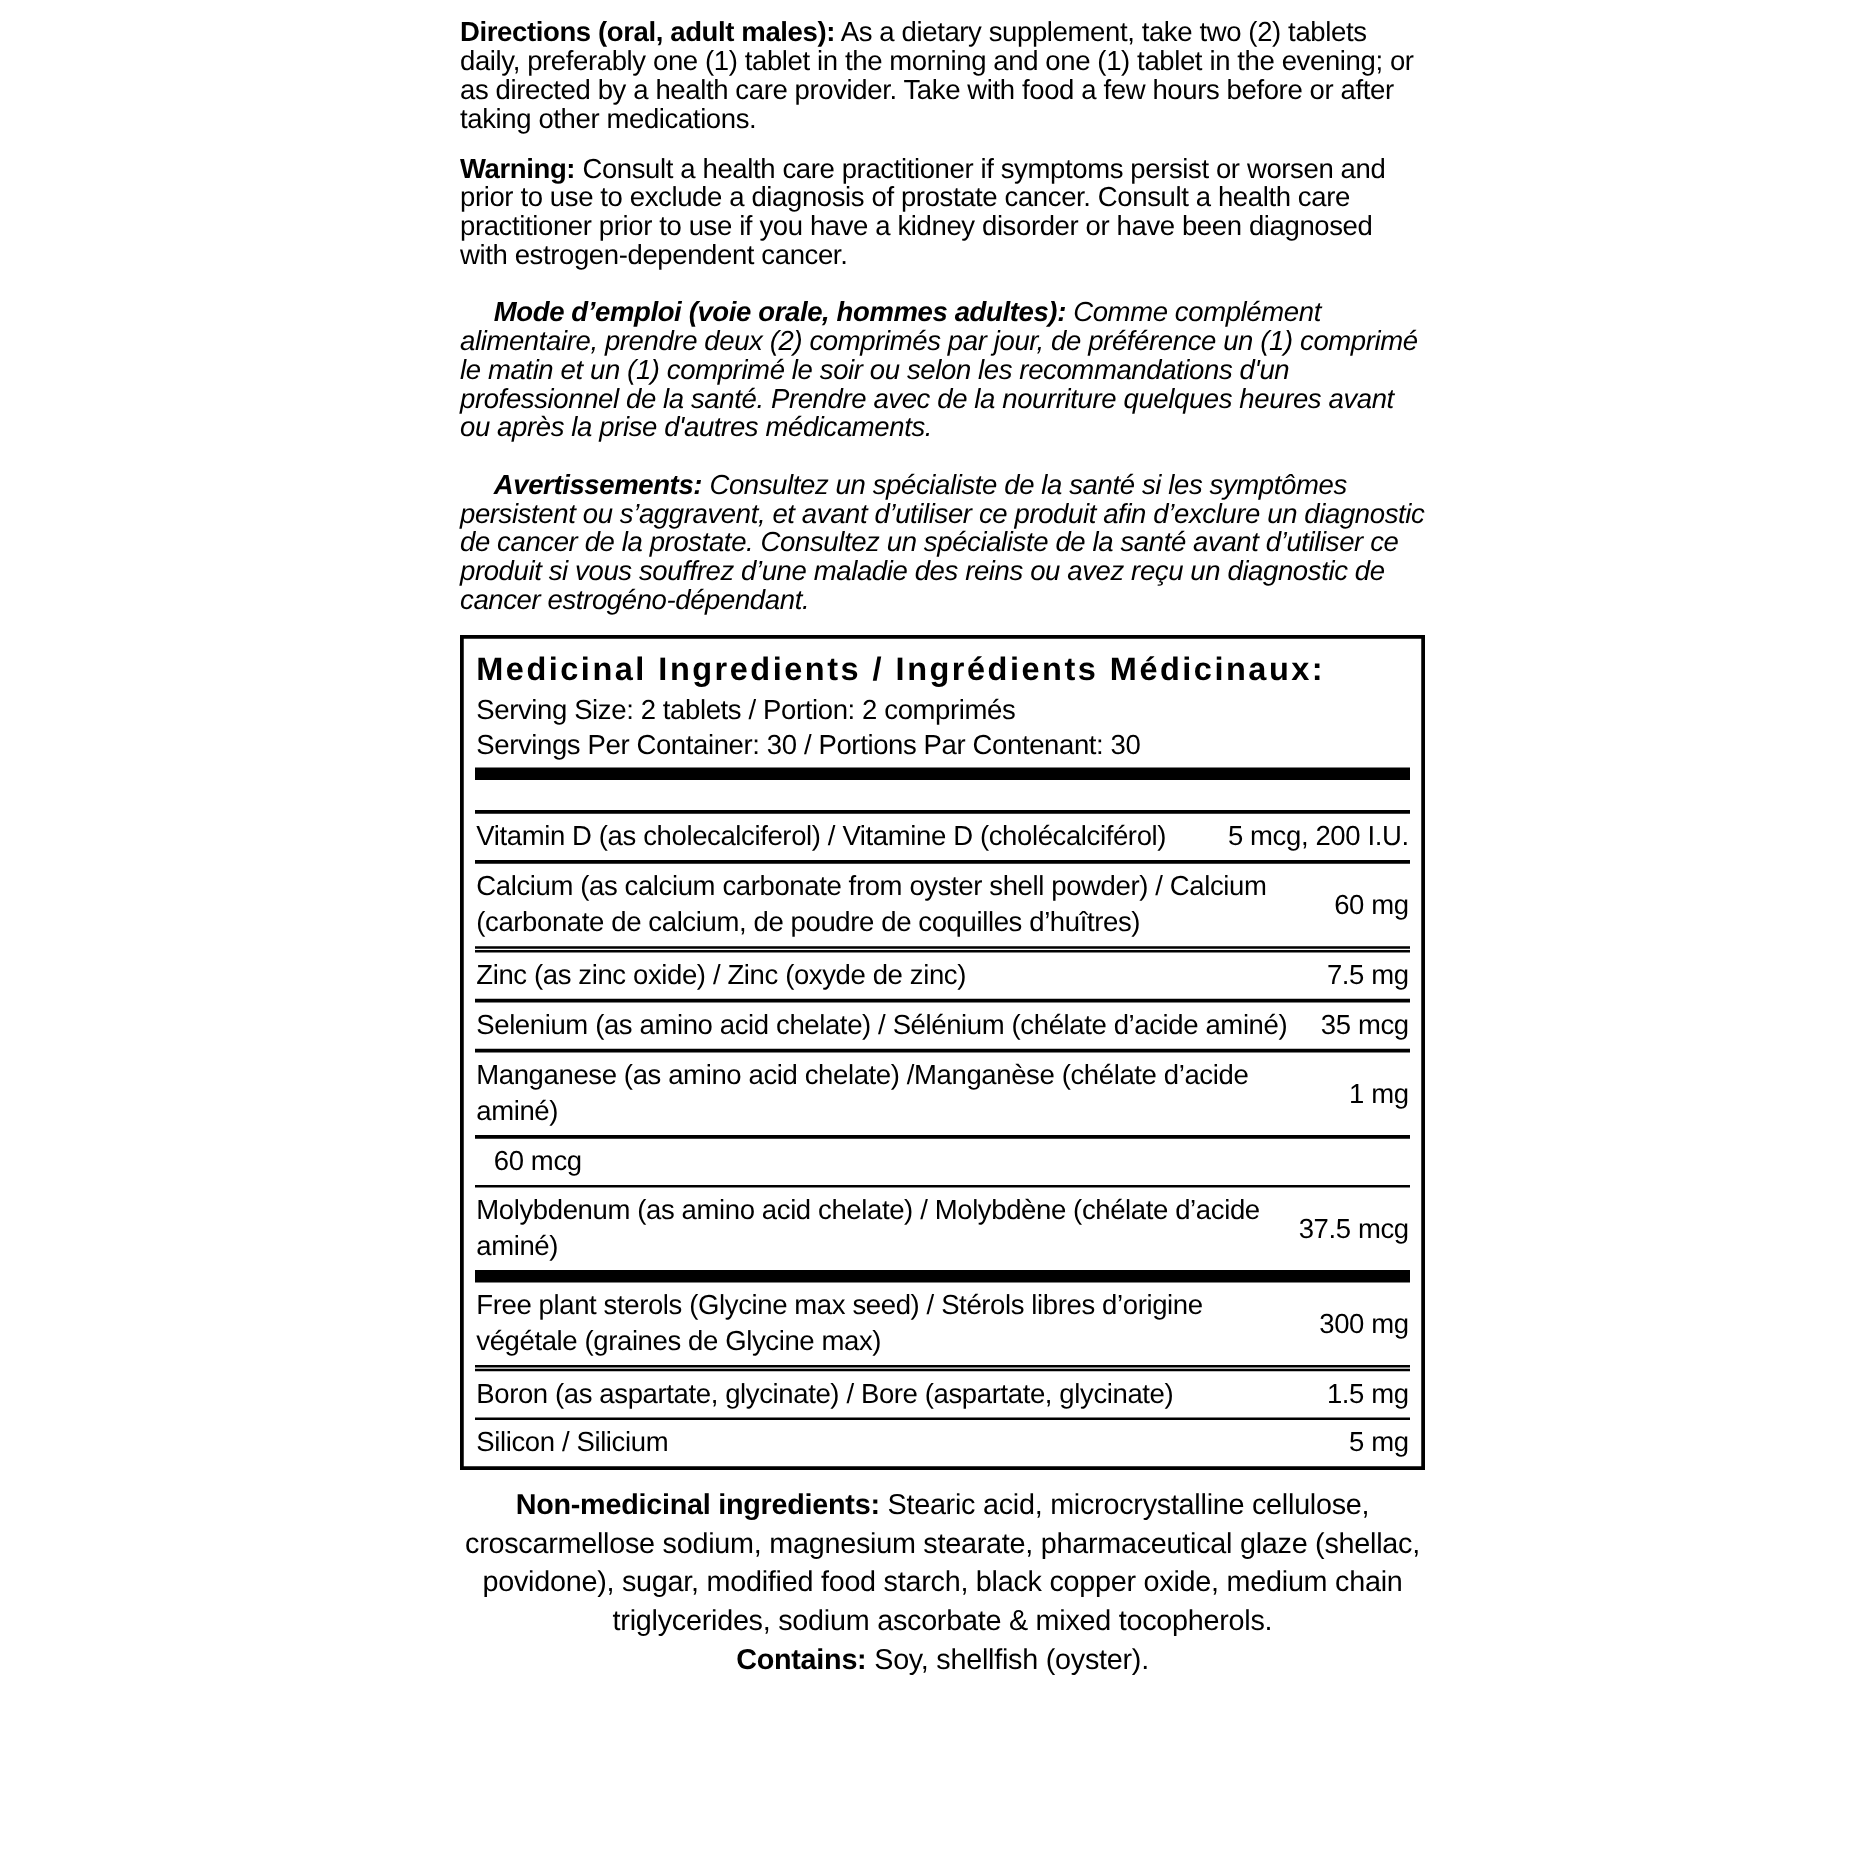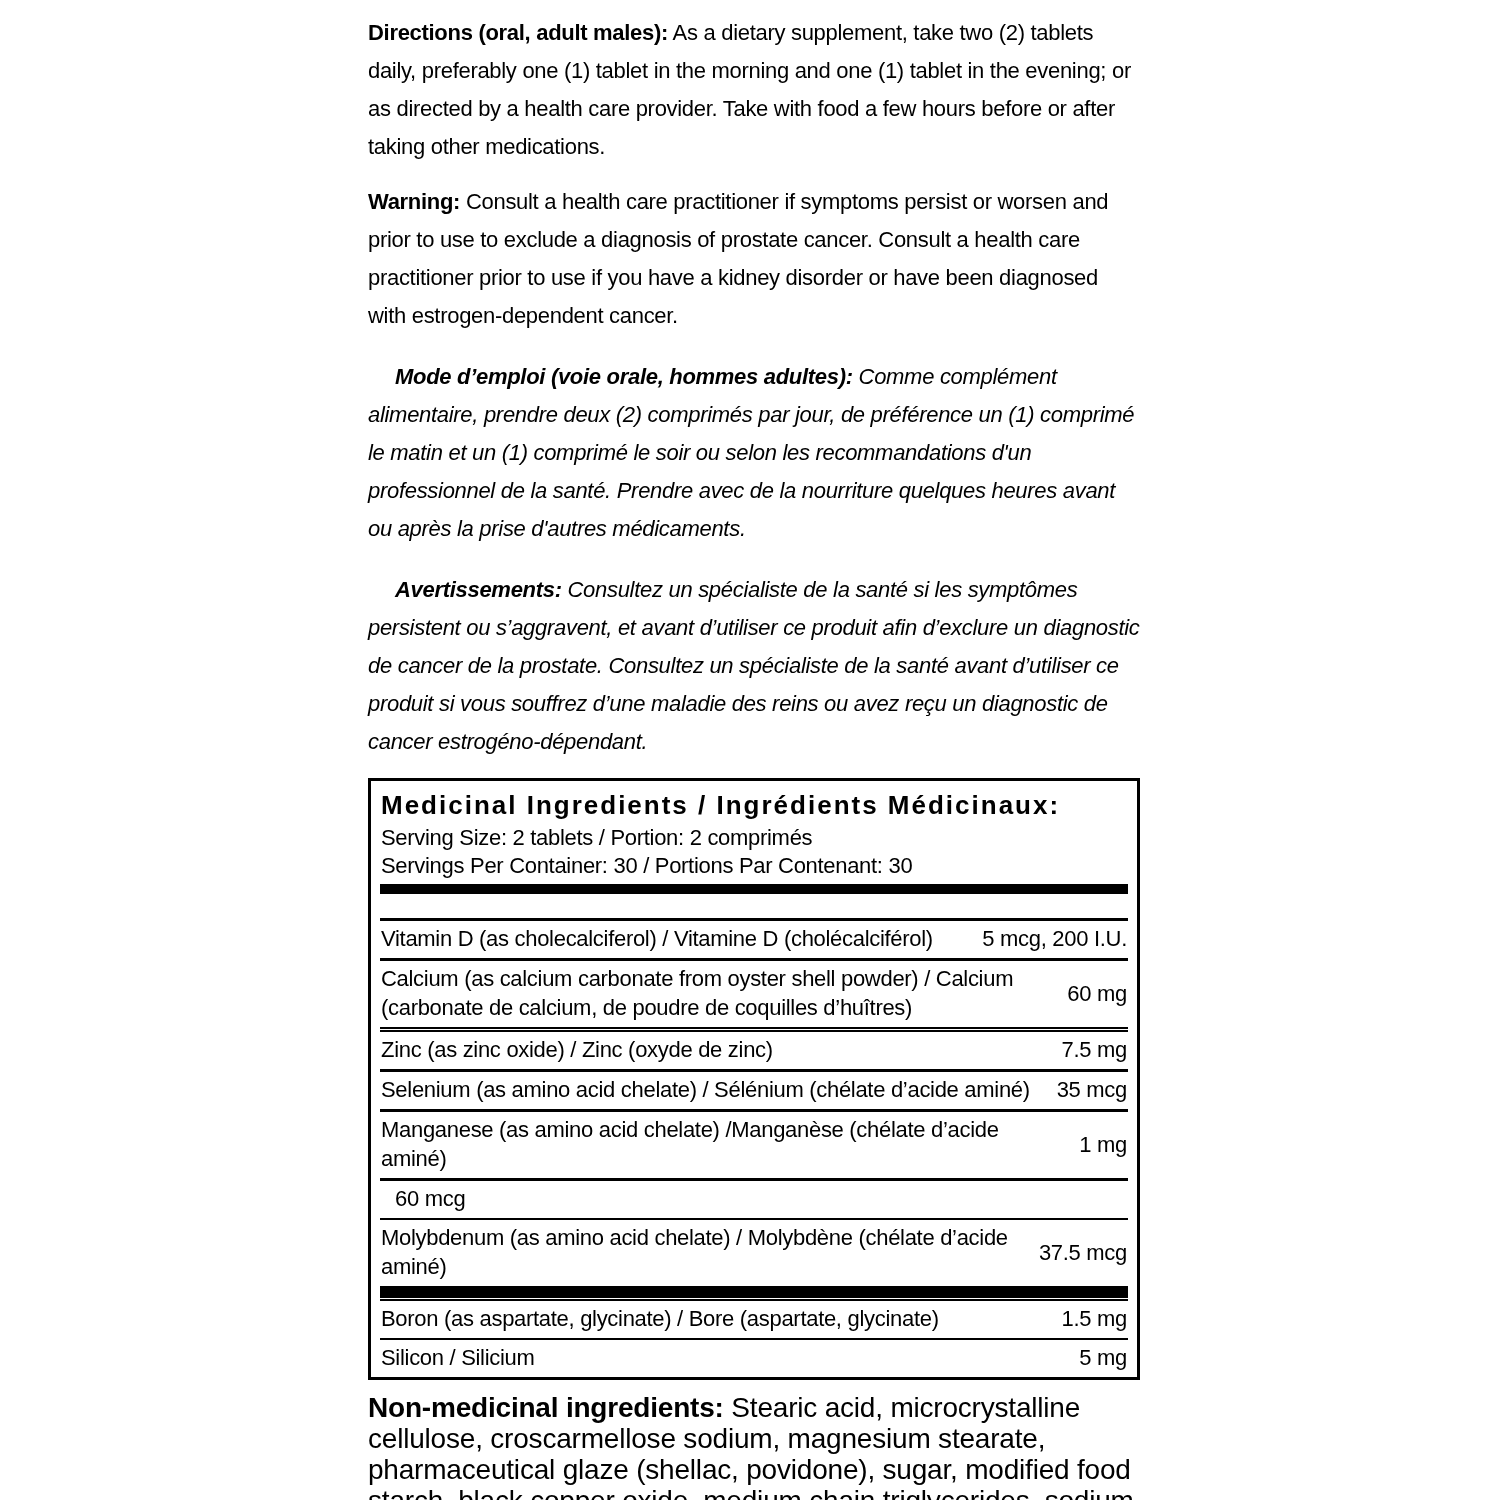--- a/index.html
+++ b/index.html
@@ -14,21 +14,21 @@
   }
   .label-wrap {
     position: absolute;
     left: 368px;
     top: 14px;
     width: 772px;
   }
   
   .para {
     font-size: 22px;
-    line-height: 38px;
+    line-height: 23px;
     letter-spacing: -0.3px;
     margin: 0 0 17px 0;
   }
   .para .lead { font-weight: bold; }
   .para.fr { font-style: italic; margin-top: 23px; }
   .para.fr .lead { font-weight: bold; font-style: italic; margin-left: 27px; }
 
   
   .sup-table {
     border: 3px solid #000;
@@ -66,24 +66,25 @@
   }
   .row .nm { flex: 1 1 auto; }
   .row .val { flex: 0 0 auto; padding-left: 14px; white-space: nowrap; text-align: right; }
   .row.indent .nm { padding-left: 38px; }
   .sep-2 { border-top: 2px solid #000; }
   .sep-3 { border-top: 3px solid #000; }
   .sep-d { border-top: 5px double #000; }
 
   
   .para2 {
-    font-size: 28px;
+    font-size: 23px;
     line-height: 31px;
     letter-spacing: -0.2px;
     margin: 0;
+    text-align: center;
   }
   .para2 .lead { font-weight: bold; }
 </style>
 </head>
 <body>
 
 <div class="label-wrap">
 
   <p class="para"><span class="lead">Directions (oral, adult males):</span> <span>As a dietary supplement, take two (2) tablets daily, preferably one (1) tablet in the morning and one (1) tablet in the evening; or as directed by a health care provider. Take with food a few hours before or after taking other medications.</span></p>
 
@@ -123,20 +124,24 @@
     <div class="row sep-3">
       <span class="val">60 mcg</span>
     </div>
     <div class="row sep-2">
       <span class="nm">Molybdenum (as amino acid chelate) / Molybdène (chélate d’acide aminé)</span>
       <span class="val">37.5 mcg</span>
     </div>
 
     <div class="bar mid"></div>
 
+    <div class="row">
+      <span class="nm">Free plant sterols (Glycine max seed) / Stérols libres d’origine végétale (graines de Glycine max)</span>
+      <span class="val">300 mg</span>
+    </div>
     <div class="row sep-d">
       <span class="nm">Boron (as aspartate, glycinate) / Bore (aspartate, glycinate)</span>
       <span class="val">1.5 mg</span>
     </div>
     <div class="row sep-2">
       <span class="nm">Silicon / Silicium</span>
       <span class="val">5 mg</span>
     </div>
   </div>
 

